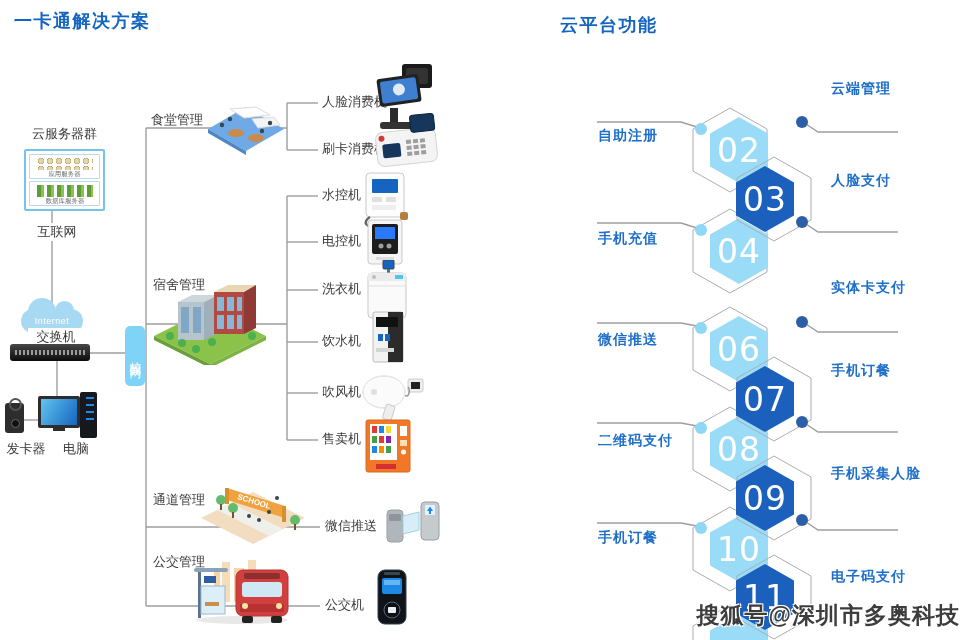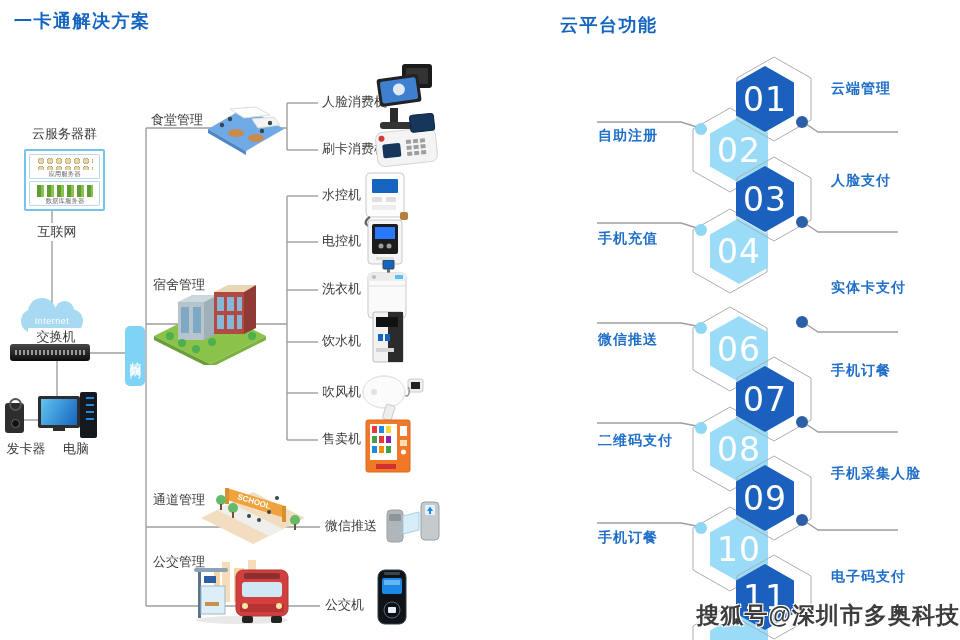--- a/index.html
+++ b/index.html
@@ -408,27 +408,20 @@
       </svg>
     <div class="hexnum">10</div>
   </div>
   <div class="hex" style="left:691px;top:597px;">
     <svg width="96" height="100">
         <polygon class="outline" points="39,8 76,29 76,71 39,92 2,71 2,29"></polygon>
         <polygon class="light" points="48,17 77,33.5 77,66.5 48,83 19,66.5 19,33.5"></polygon>
       </svg>
   </div>
 
-  <div class="hex" style="left:717px;top:49px;">
-    <svg width="96" height="100">
-        <polygon class="outline" points="57,8 94,29 94,71 57,92 20,71 20,29"></polygon>
-        <polygon class="dark" points="48,17 77,33.5 77,66.5 48,83 19,66.5 19,33.5"></polygon>
-      </svg>
-    <div class="hexnum">01</div>
-  </div>
   <div class="hex" style="left:717px;top:149px;">
     <svg width="96" height="100">
         <polygon class="outline" points="57,8 94,29 94,71 57,92 20,71 20,29"></polygon>
         <polygon class="dark" points="48,17 77,33.5 77,66.5 48,83 19,66.5 19,33.5"></polygon>
       </svg>
     <div class="hexnum">03</div>
   </div>
   <div class="hex" style="left:717px;top:349px;">
     <svg width="96" height="100">
         <polygon class="outline" points="57,8 94,29 94,71 57,92 20,71 20,29"></polygon>

